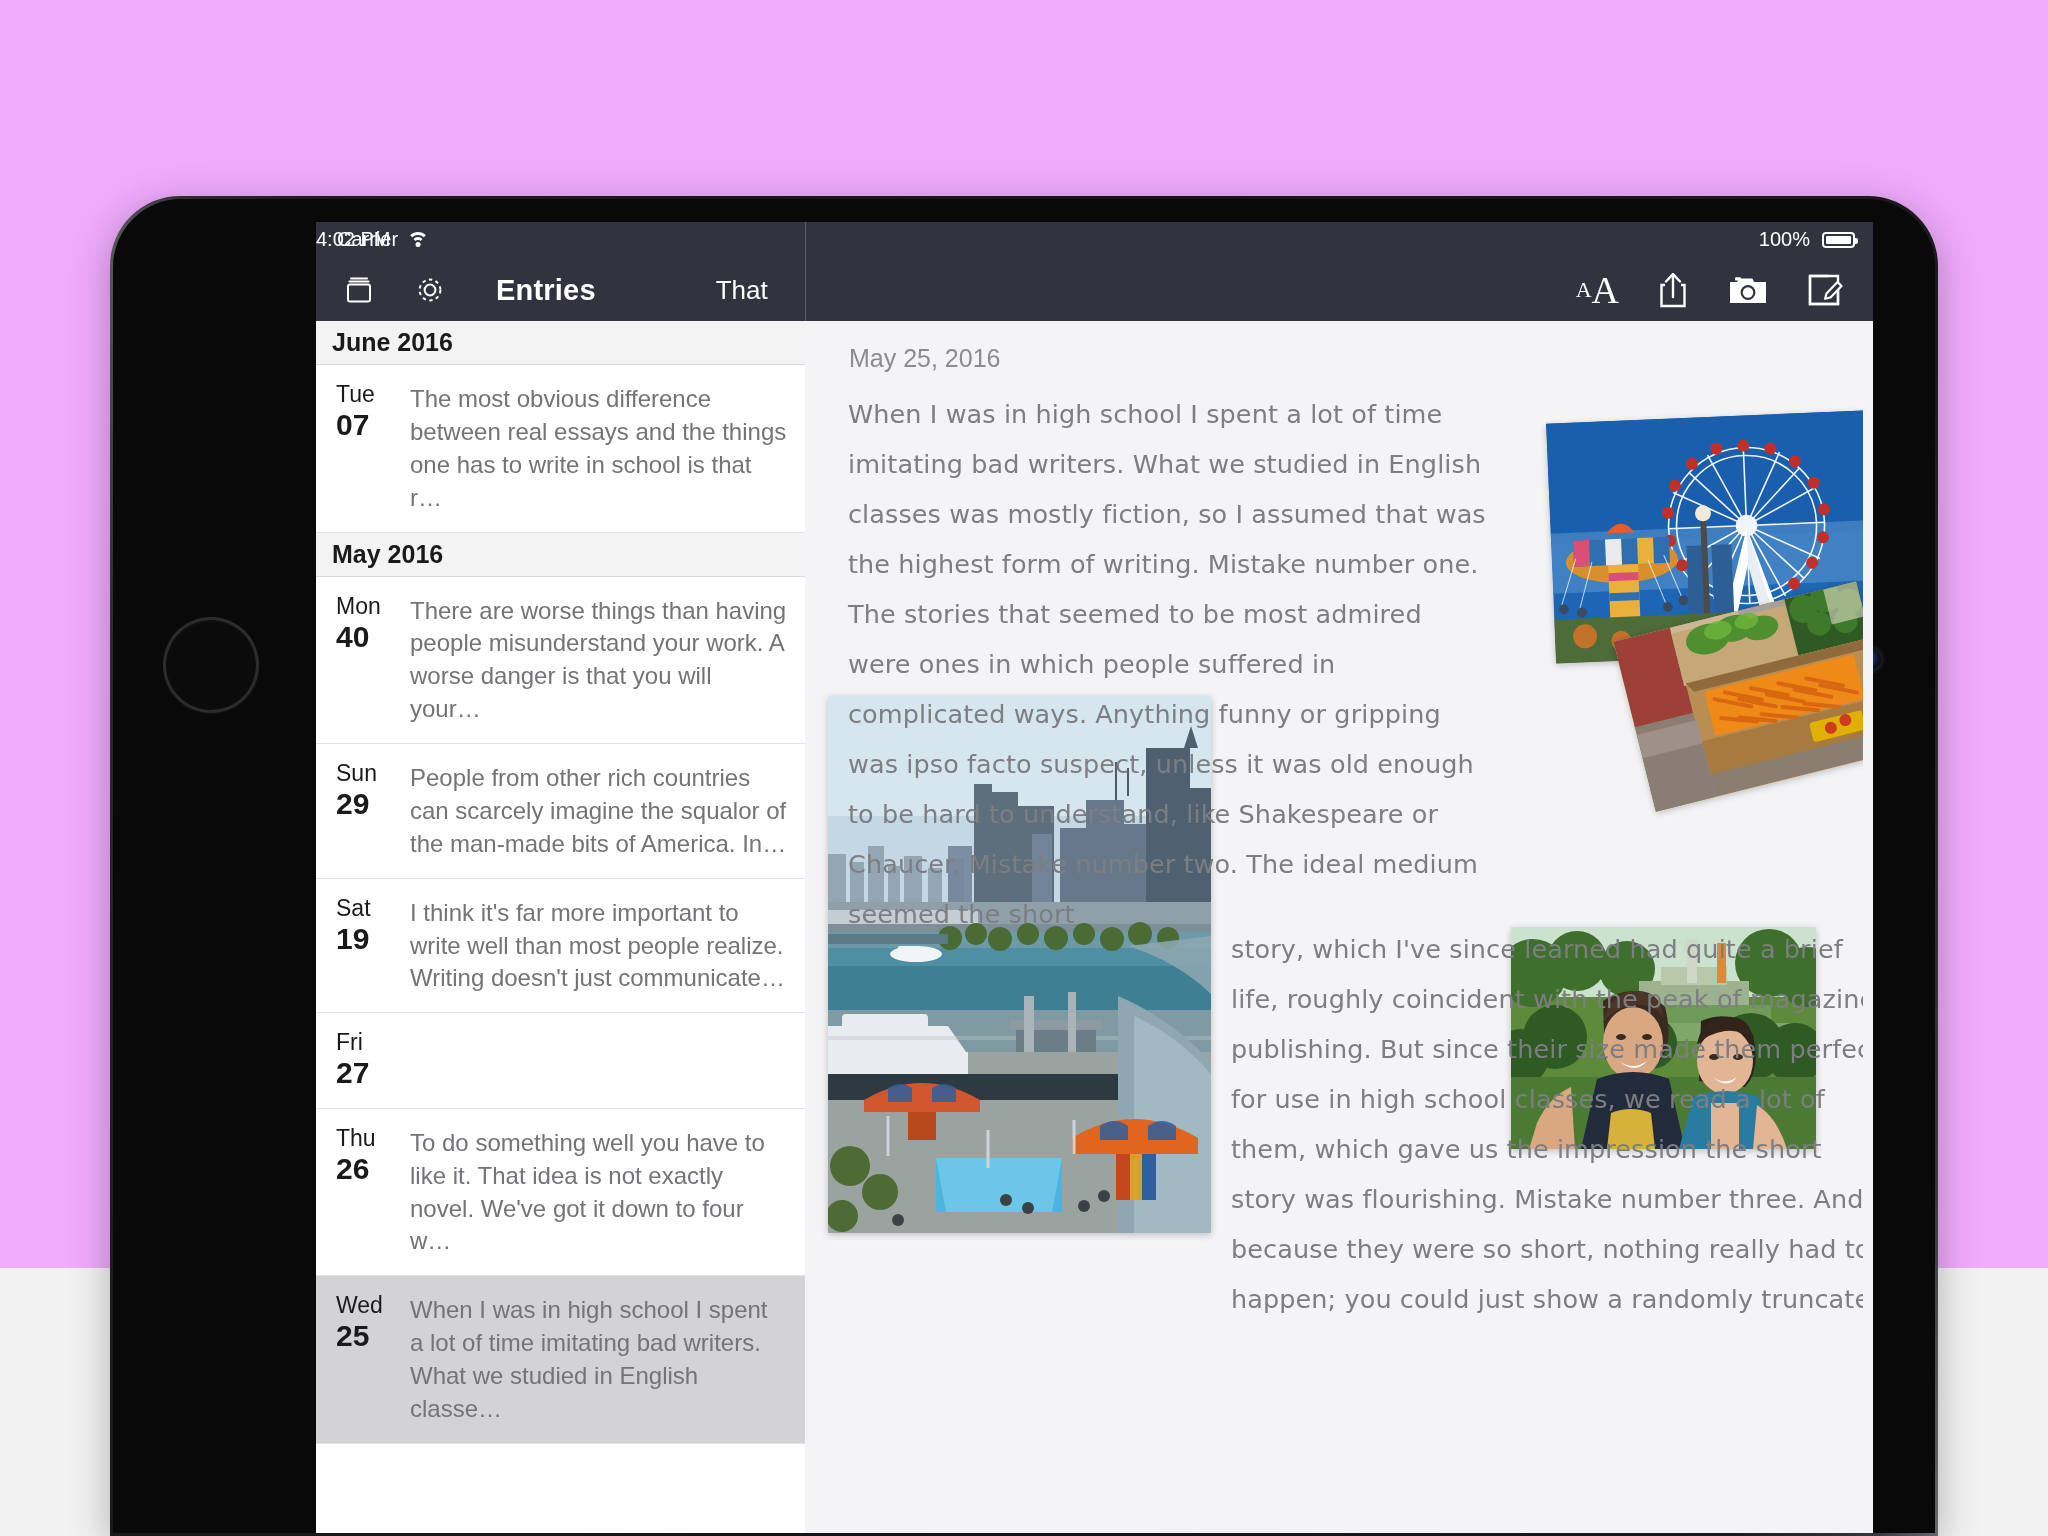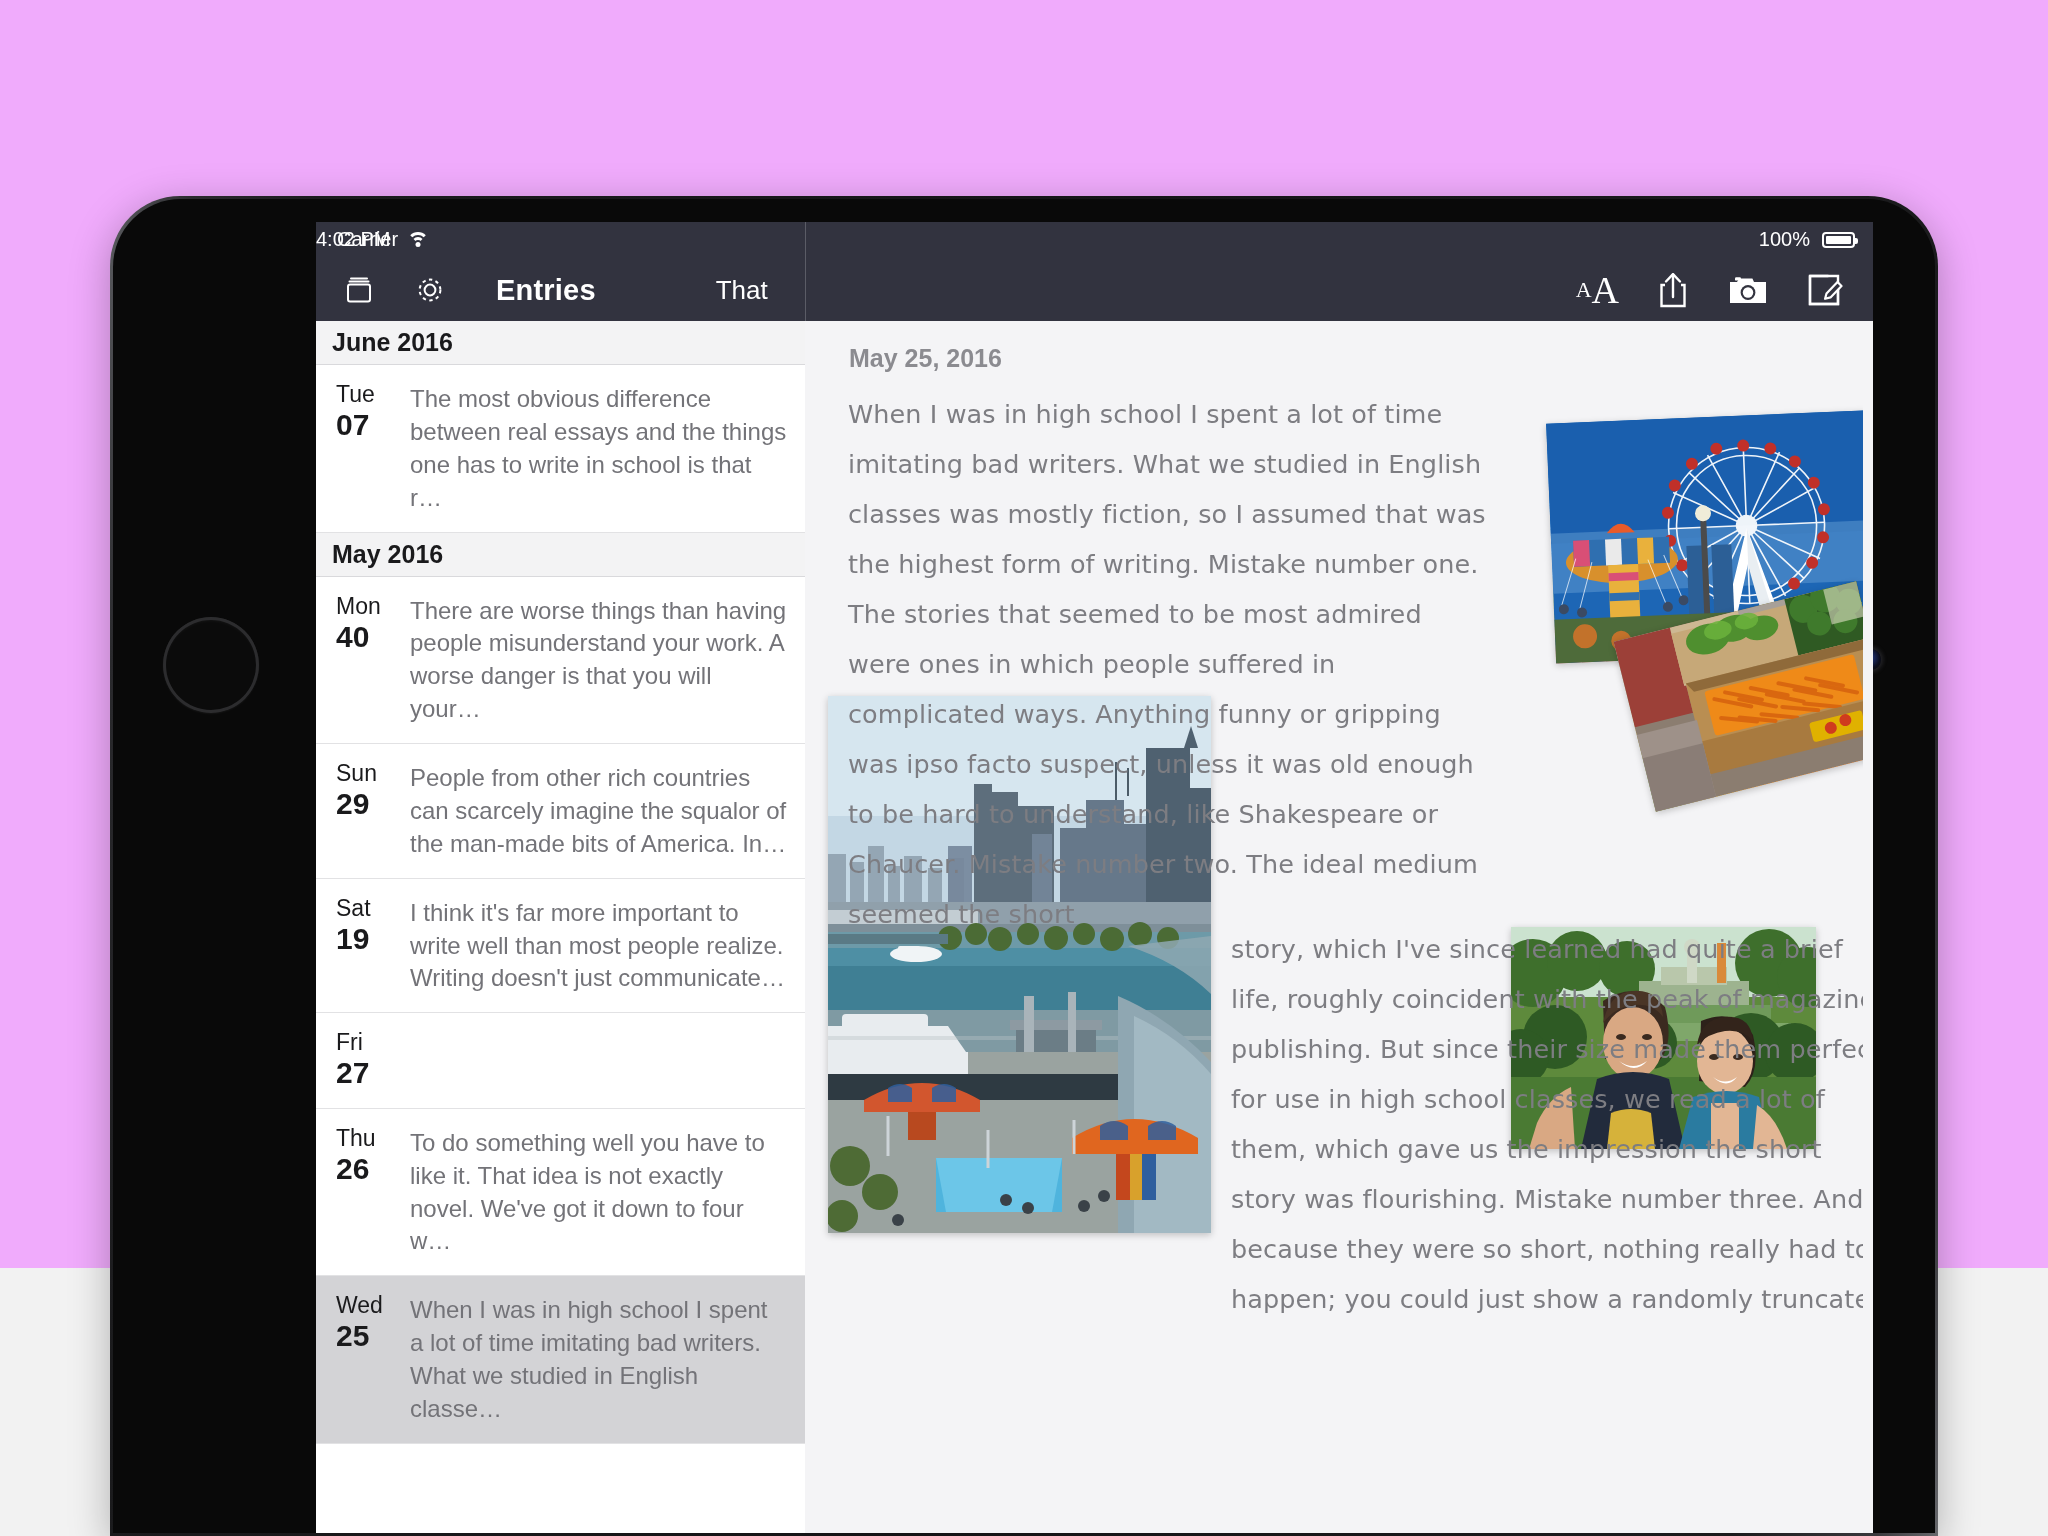--- a/index.html
+++ b/index.html
@@ -172,21 +172,21 @@
   }
 
   
   #detail {
     position: absolute; left: 490px; right: 10px; top: 99px; bottom: 0;
     background: #f4f4f6; overflow: hidden;
   }
   #detail-scroll { position: absolute; inset: 0; }
   #detail-date {
     position: absolute; left: 43px; top: 23px;
-    font-size: 25px; color: #8b8b90; font-weight: bold;
+    font-size: 25px; color: #8b8b90;
   }
   #entry-body {
     position: absolute; left: 42px; right: 42px; top: 68px;
     font-family: "DejaVu Sans", sans-serif;
     font-size: 25.5px;
     line-height: 50px;
     color: #7d7d82;
     letter-spacing: .1px;
     text-align: left;
   }

